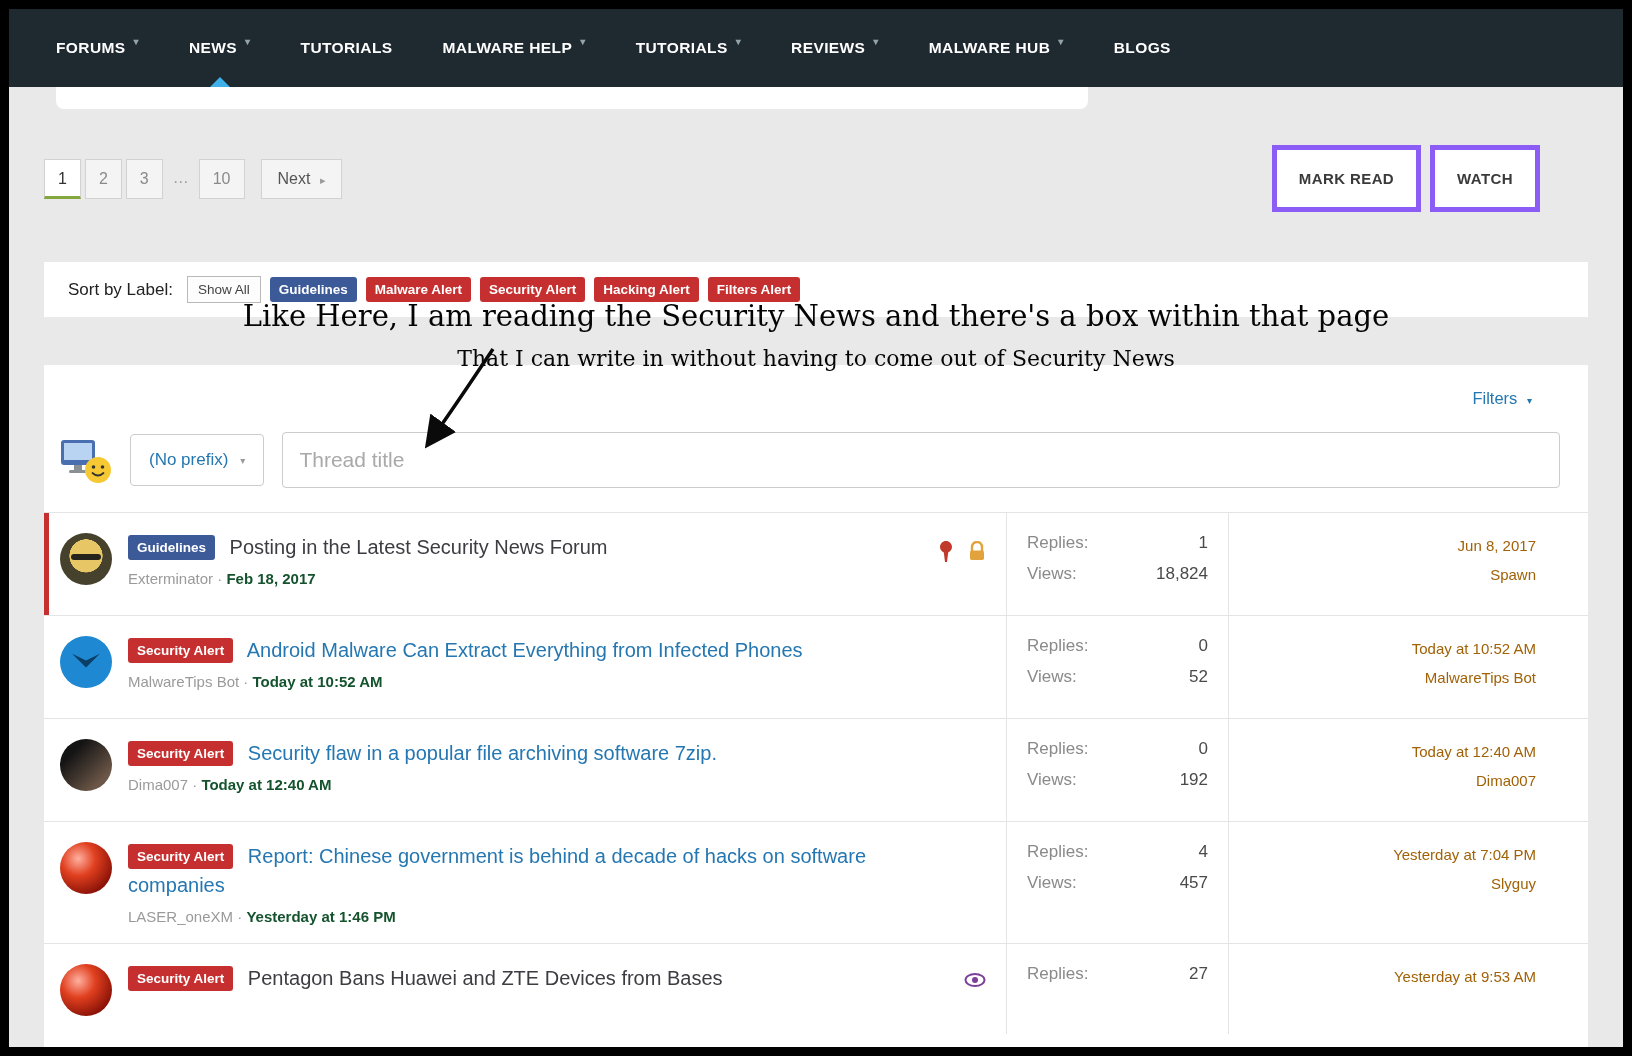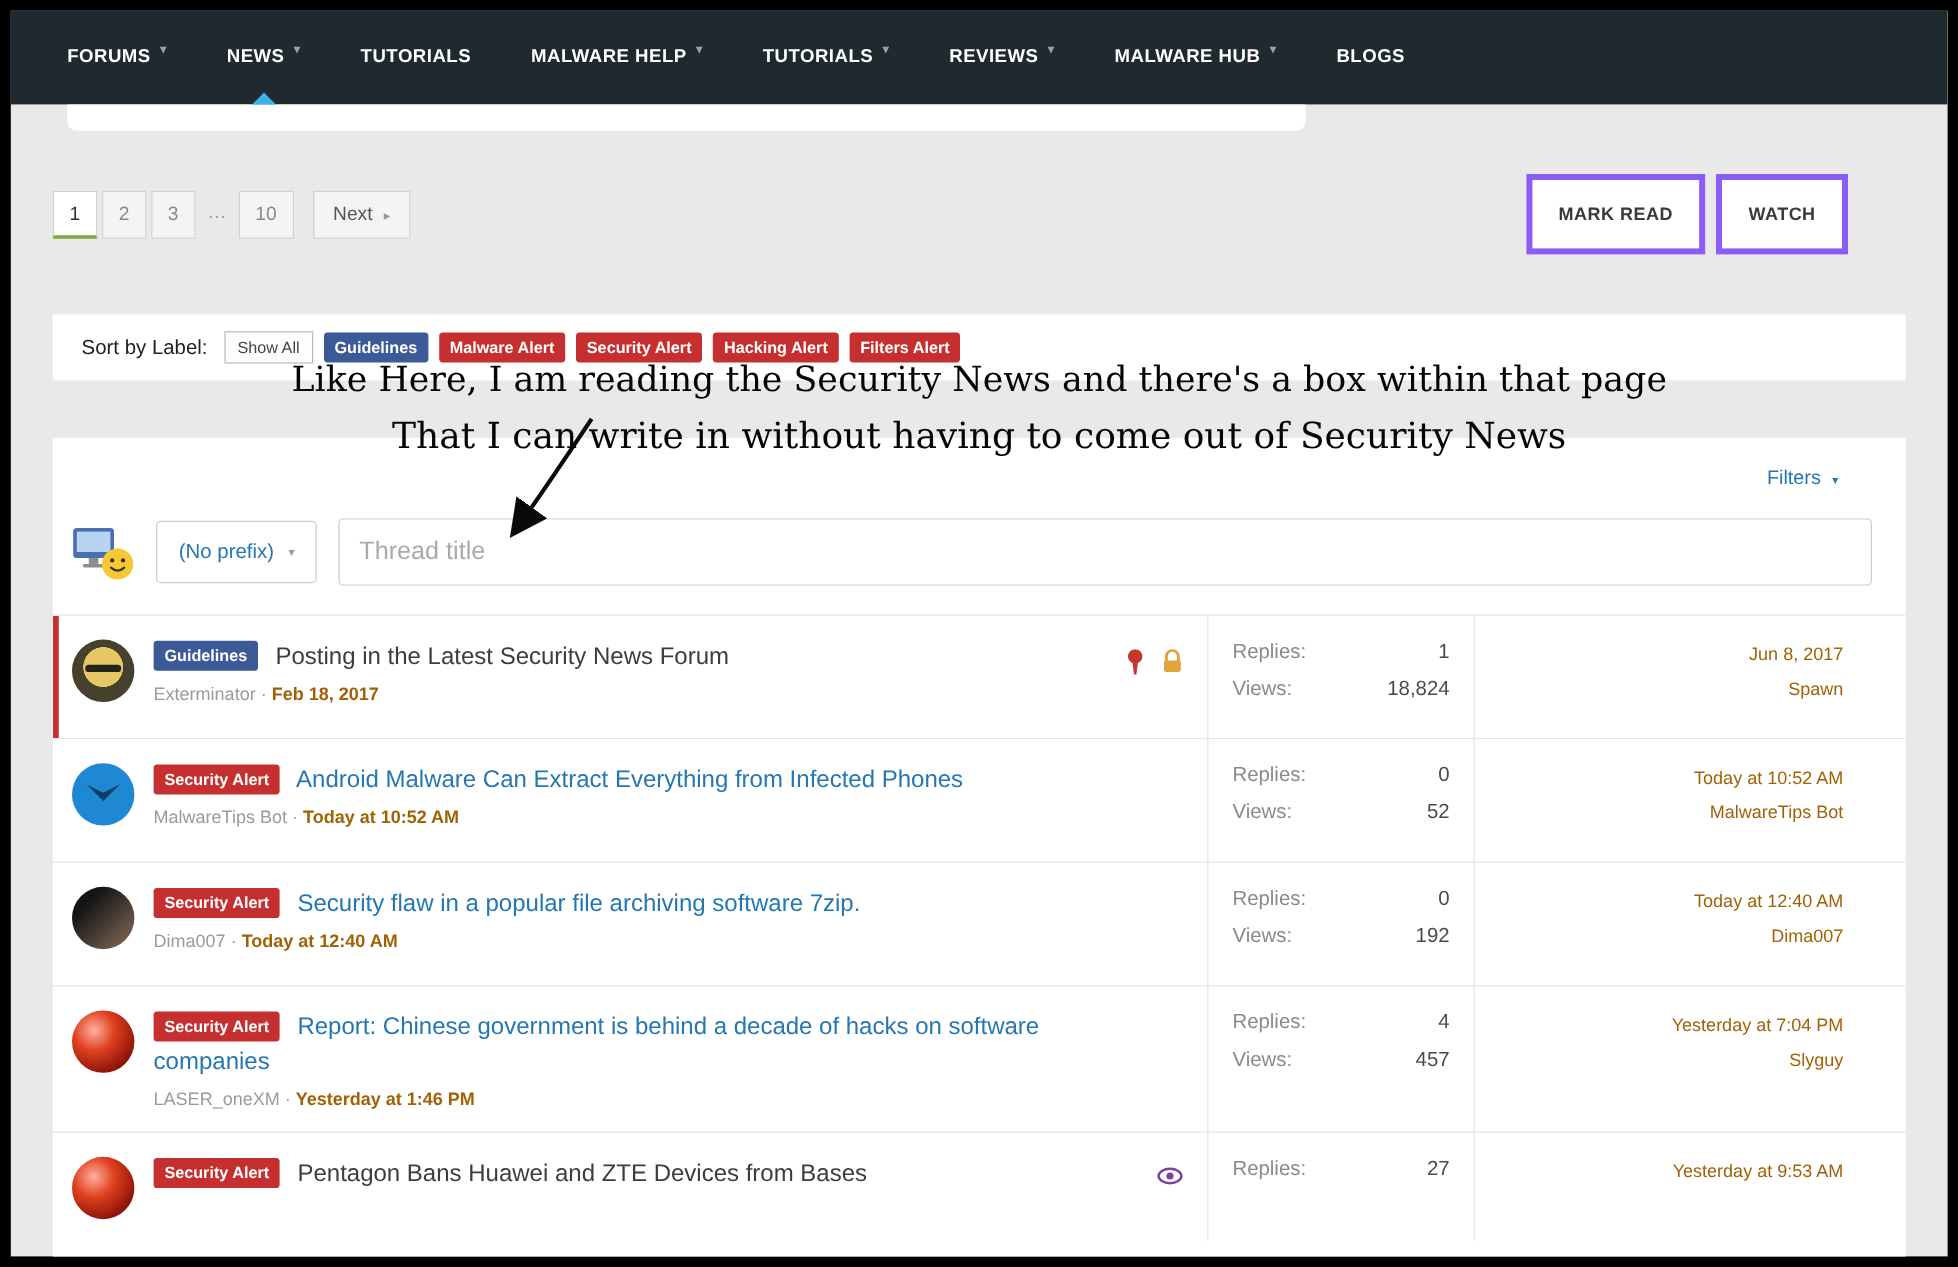--- a/index.html
+++ b/index.html
@@ -41,21 +41,21 @@
               padding:5px 10px; cursor:pointer; }
   .badge { color:#fff; font-weight:700; font-size:13.5px; padding:5px 9px; border-radius:3px;
               white-space:nowrap; cursor:pointer; }
   .badge.blue { background:#3d5a98; }
   .badge.red  { background:#c62f2f; }
 
   
   .annotation { position:absolute; left:0; right:0; top:290px; text-align:center; z-index:6;
               font-family:"DejaVu Serif", serif; color:#050505; pointer-events:none; }
   .annotation .l1 { font-size:29px; }
-  .annotation .l2 { font-size:30px; margin-top:13px;text-align:center; }
+  .annotation .l2 { font-size:22px; margin-top:13px;text-align:center; }
   .arrow-wrap { position:absolute; left:402px; top:336px; z-index:6; pointer-events:none; }
 
   
   .panel { margin-top:48px; background:#fff; height:704px; overflow:hidden; }
   .filters-row { text-align:right; padding:24px 56px 18px 0; }
   .filters-link { color:#2577b1; font-size:16.5px; cursor:pointer; }
   .filters-caret { font-size:10px; margin-left:5px; color:#2577b1; }
 
   
   .quickthread { display:flex; align-items:center; gap:18px; padding:6px 28px 24px 16px; }
@@ -78,21 +78,21 @@
   .avatar.a2 { background:#1e88d2; display:flex; align-items:center; justify-content:center; }
   .avatar.a3 { background:linear-gradient(135deg,#141414 25%,#6b5647 80%); }
   .avatar.a4 { background:radial-gradient(circle at 35% 32%, #ffb0a0 0%, #e0401f 35%, #8c1308 75%, #5f0c05 100%); }
   .t-text { flex:1; min-width:0; }
   .t-titleline { font-size:20px; line-height:1.45; max-width:820px; }
   .t-titleline .badge { position:relative; top:-2px; margin-right:9px; }
   .t-title.link { color:#2577b1; cursor:pointer; }
   .t-title.dark { color:#3c3c42; cursor:pointer; }
   .t-author { margin-top:8px; font-size:15px; color:#9a9a9a; }
   .t-authorname { cursor:pointer; }
-  .t-posted { color:#a16207; font-weight:700; }
+  .t-posted { color:#14532d; font-weight:700; }
   .t-posted::before { content:" · "; color:#9a9a9a; font-weight:400; }
   .t-icons { flex:none; display:flex; align-items:flex-start; gap:14px; margin-top:8px; padding-right:10px; }
   .t-stats { border-left:1px solid #e4e4e4; padding:20px 20px; font-size:17px; }
   .stat-line { display:flex; justify-content:space-between; margin-bottom:11px; }
   .stat-label { color:#8a8a8a; }
   .stat-val { color:#4a4a4a; }
   .t-last { border-left:1px solid #e4e4e4; padding:18px 52px 14px 20px; text-align:right;
             font-size:15px; color:#a16207; line-height:1.95; }
   .t-lastuser { cursor:pointer; }
 </style>

